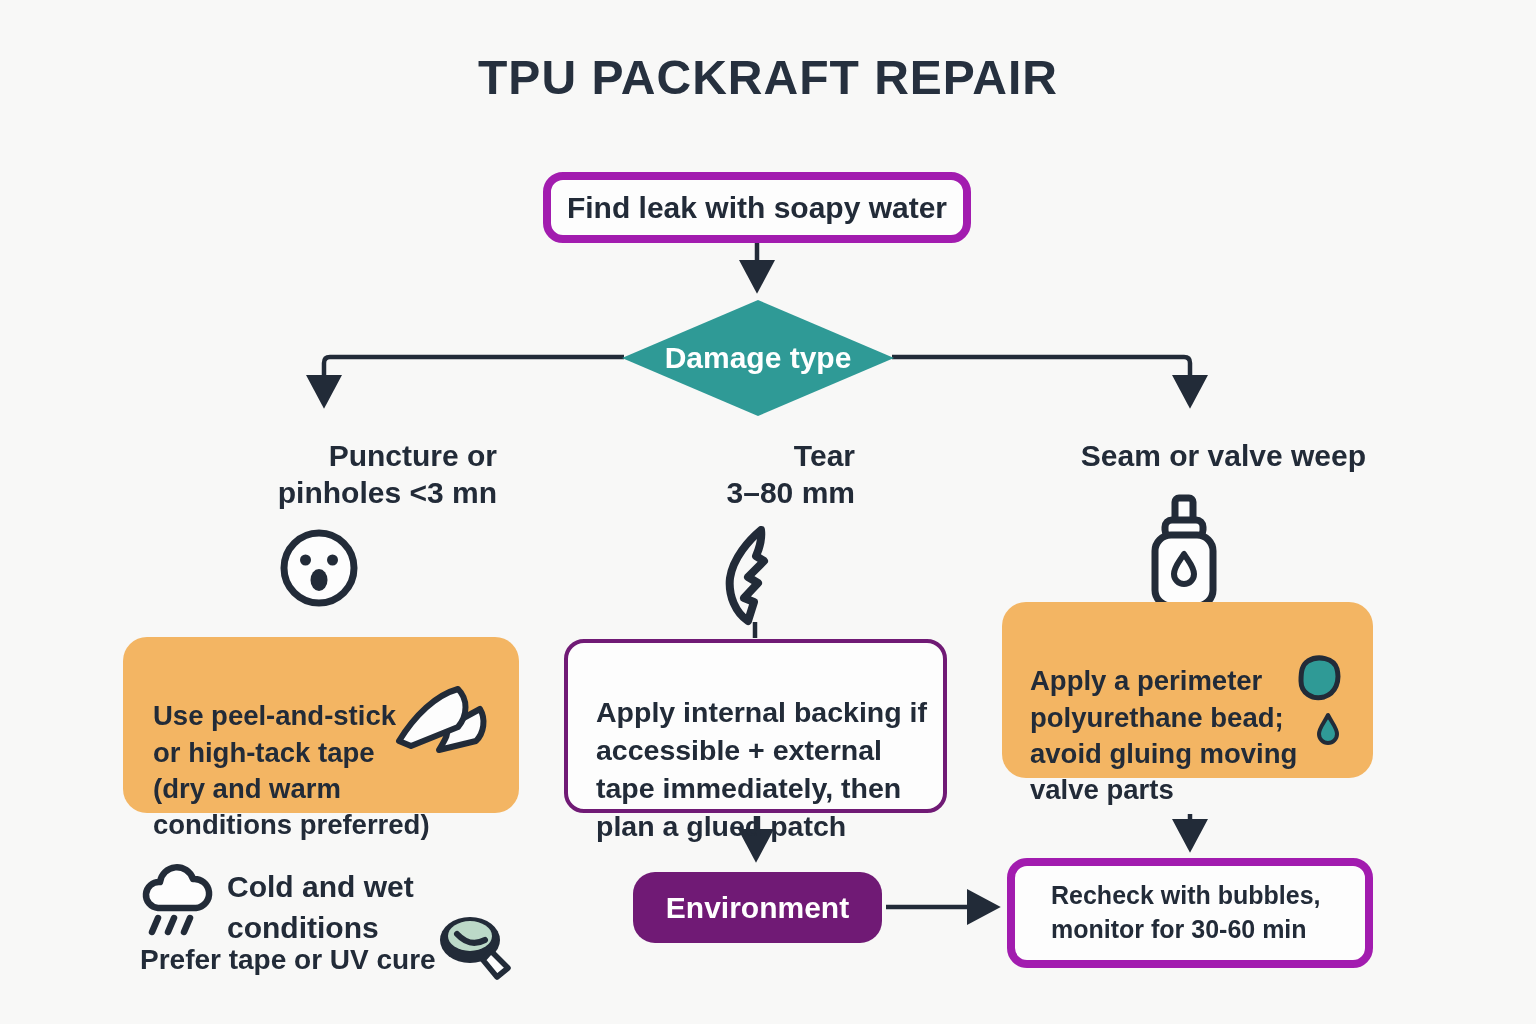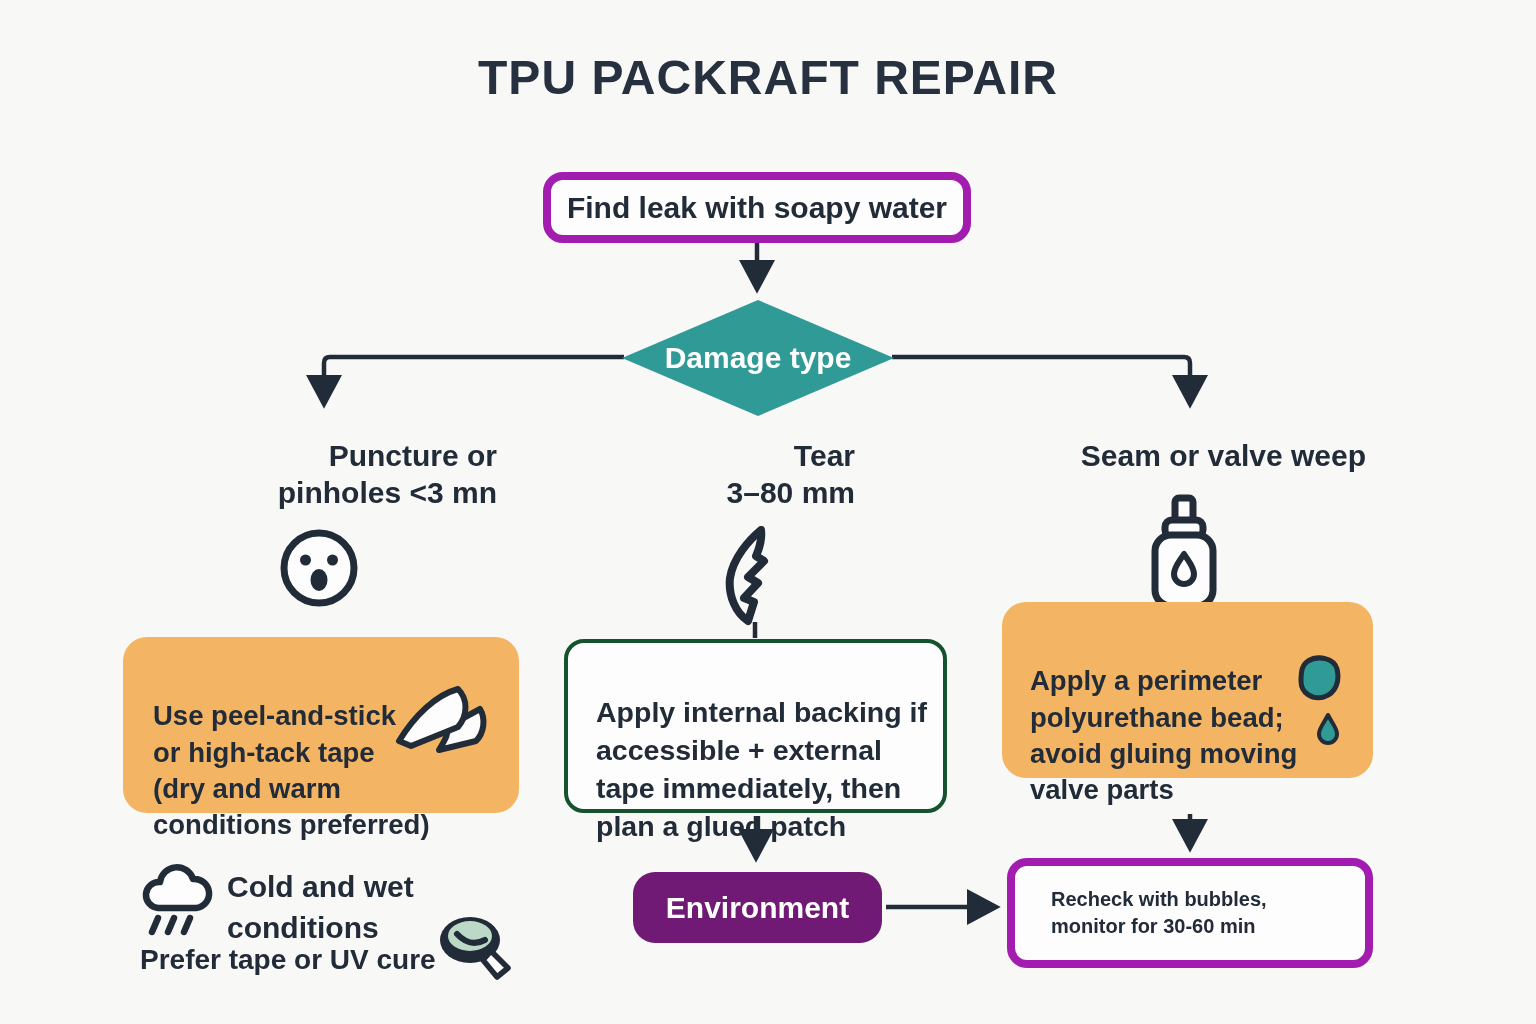--- a/index.html
+++ b/index.html
@@ -32,31 +32,31 @@
   #branch-label-tear{left:655px;top:437px;width:200px;}
   #branch-label-seam{left:1006px;top:437px;width:360px;}
   .action-box{
     border-radius:24px;font-weight:600;font-size:27.5px;line-height:1.32;
     white-space:pre-line;
   }
   .orange{background:#f3b563;}
   #action-puncture{left:123px;top:637px;width:396px;height:176px;padding:25px 0 0 30px;}
   #action-tear{
     left:564px;top:639px;width:383px;height:174px;padding:13px 0 0 28px;
-    background:#fdfdfd;border:4px solid #14532d;border-radius:18px;
+    background:#fdfdfd;border:4px solid #701a75;border-radius:18px;
     font-size:28.5px;line-height:1.33;border-radius:20px;
   }
   #action-seam{left:1002px;top:602px;width:371px;height:176px;padding:25px 0 0 28px;}
   #environment-box{
     left:633px;top:872px;width:249px;height:71px;background:#701a75;
     border-radius:22px;color:#ffffff;font-weight:700;font-size:30px;
   }
   #recheck-box{
     left:1007px;top:858px;width:366px;height:110px;
-    font-size:20px;white-space:pre-line;line-height:1.35;
+    font-size:25px;white-space:pre-line;line-height:1.35;
     display:flex;align-items:center;padding-left:36px;text-align:left;
   }
   .note-label{font-weight:600;white-space:pre-line;}
   #cold-wet-label{left:227px;top:866px;font-size:30px;line-height:1.38;}
   #prefer-label{left:140px;top:944px;font-size:28px;}
   svg{display:block;}
   #connector-layer{left:0;top:0;}
 </style>
 </head>
 <body>

